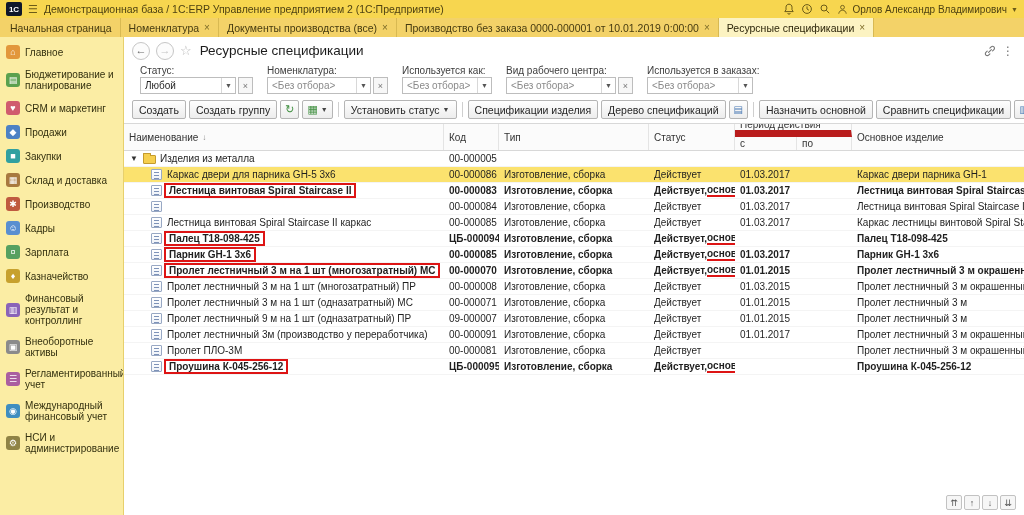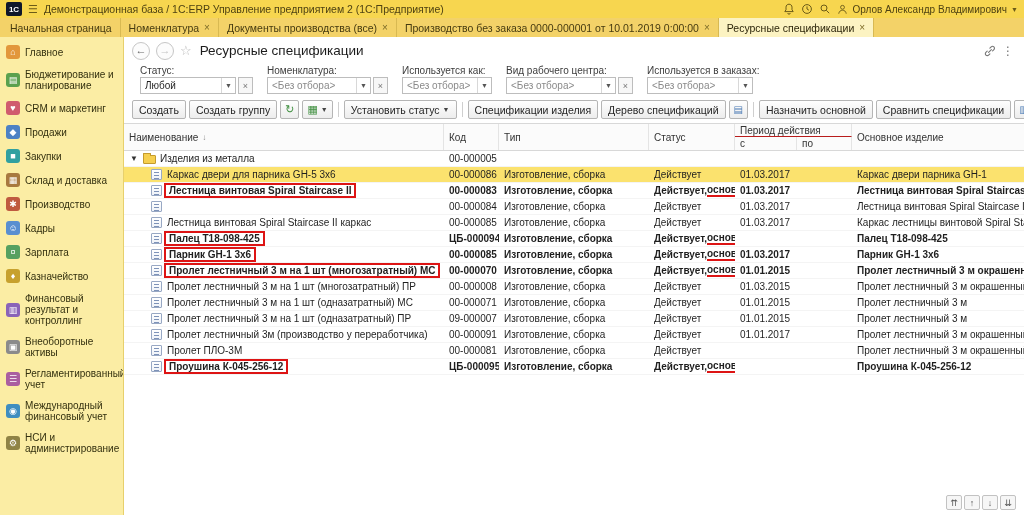--- a/index.html
+++ b/index.html
@@ -59,21 +59,21 @@
   .btn .arrow{font-size:7px;color:#444;}
   .glyph-green{color:#3f8f3f;font-size:11px;line-height:1;}
   .glyph-blue{color:#4a7ab5;font-size:10px;line-height:1;}
   .sep{width:1px;height:15px;background:#cfcfcf;margin:0 2px;flex:none;}
 
   
   .table{flex:none;}
   .thead{display:grid;grid-template-columns:var(--cols);grid-template-rows:13px 13px;border-top:1px solid #d8d8d8;border-bottom:1px solid #d8d8d8;background:#fbfbfb;font-size:10px;color:#333;}
   .th{display:flex;align-items:center;padding:0 5px;border-right:1px solid #e4e4e4;overflow:hidden;white-space:nowrap;}
   .th.last{border-right:none;}
-  .th.period{border-bottom:1px solid #b91c1c;}
+  .th.period{border-bottom:7px solid #b91c1c;align-items:flex-end;}
   .sort{margin-left:4px;color:#888;font-size:8px;}
   .tbody{font-size:10px;}
   .trow{display:grid;grid-template-columns:var(--cols);height:16px;align-items:center;border-bottom:1px solid #f4f4f4;cursor:default;}
   .cell{padding:0 5px;overflow:hidden;white-space:nowrap;min-width:0;height:100%;display:flex;align-items:center;}
   .name-cell{gap:5px;padding-left:27px;}
   .trow.group .name-cell{padding-left:6px;gap:4px;}
   .caret{font-size:8px;color:#333;width:9px;flex:none;}
   .folder{width:13px;height:9px;background:#f6cf4e;border:1px solid #c49b2e;border-radius:1px;position:relative;flex:none;margin-top:2px;}
   .folder::before{content:"";position:absolute;top:-3px;left:-1px;width:6px;height:2px;background:#f6cf4e;border:1px solid #c49b2e;border-bottom:none;border-radius:1px 1px 0 0;}
   .spec-icon{width:11px;height:11px;background:linear-gradient(#ffffff,#eef2f8);border:1px solid #98a8c4;border-radius:1px;position:relative;flex:none;}
@@ -465,21 +465,21 @@
             <div class="cell">00-000071</div>
             <div class="cell">Изготовление, сборка</div>
             <div class="cell">Действует</div>
             <div class="cell">01.01.2015</div>
             <div class="cell"></div>
             <div class="cell">Пролет лестничный 3 м</div>
           </div>
           <div class="trow">
             <div class="cell name-cell">
               <span class="spec-icon"></span>
-              <span>Пролет лестничный 3 м на 1 шт (одназатратный) ПР</span>
+              <span>Пролет лестничный 9 м на 1 шт (одназатратный) ПР</span>
             </div>
             <div class="cell">09-000007</div>
             <div class="cell">Изготовление, сборка</div>
             <div class="cell">Действует</div>
             <div class="cell">01.01.2015</div>
             <div class="cell"></div>
             <div class="cell">Пролет лестничный 3 м</div>
           </div>
           <div class="trow">
             <div class="cell name-cell">

